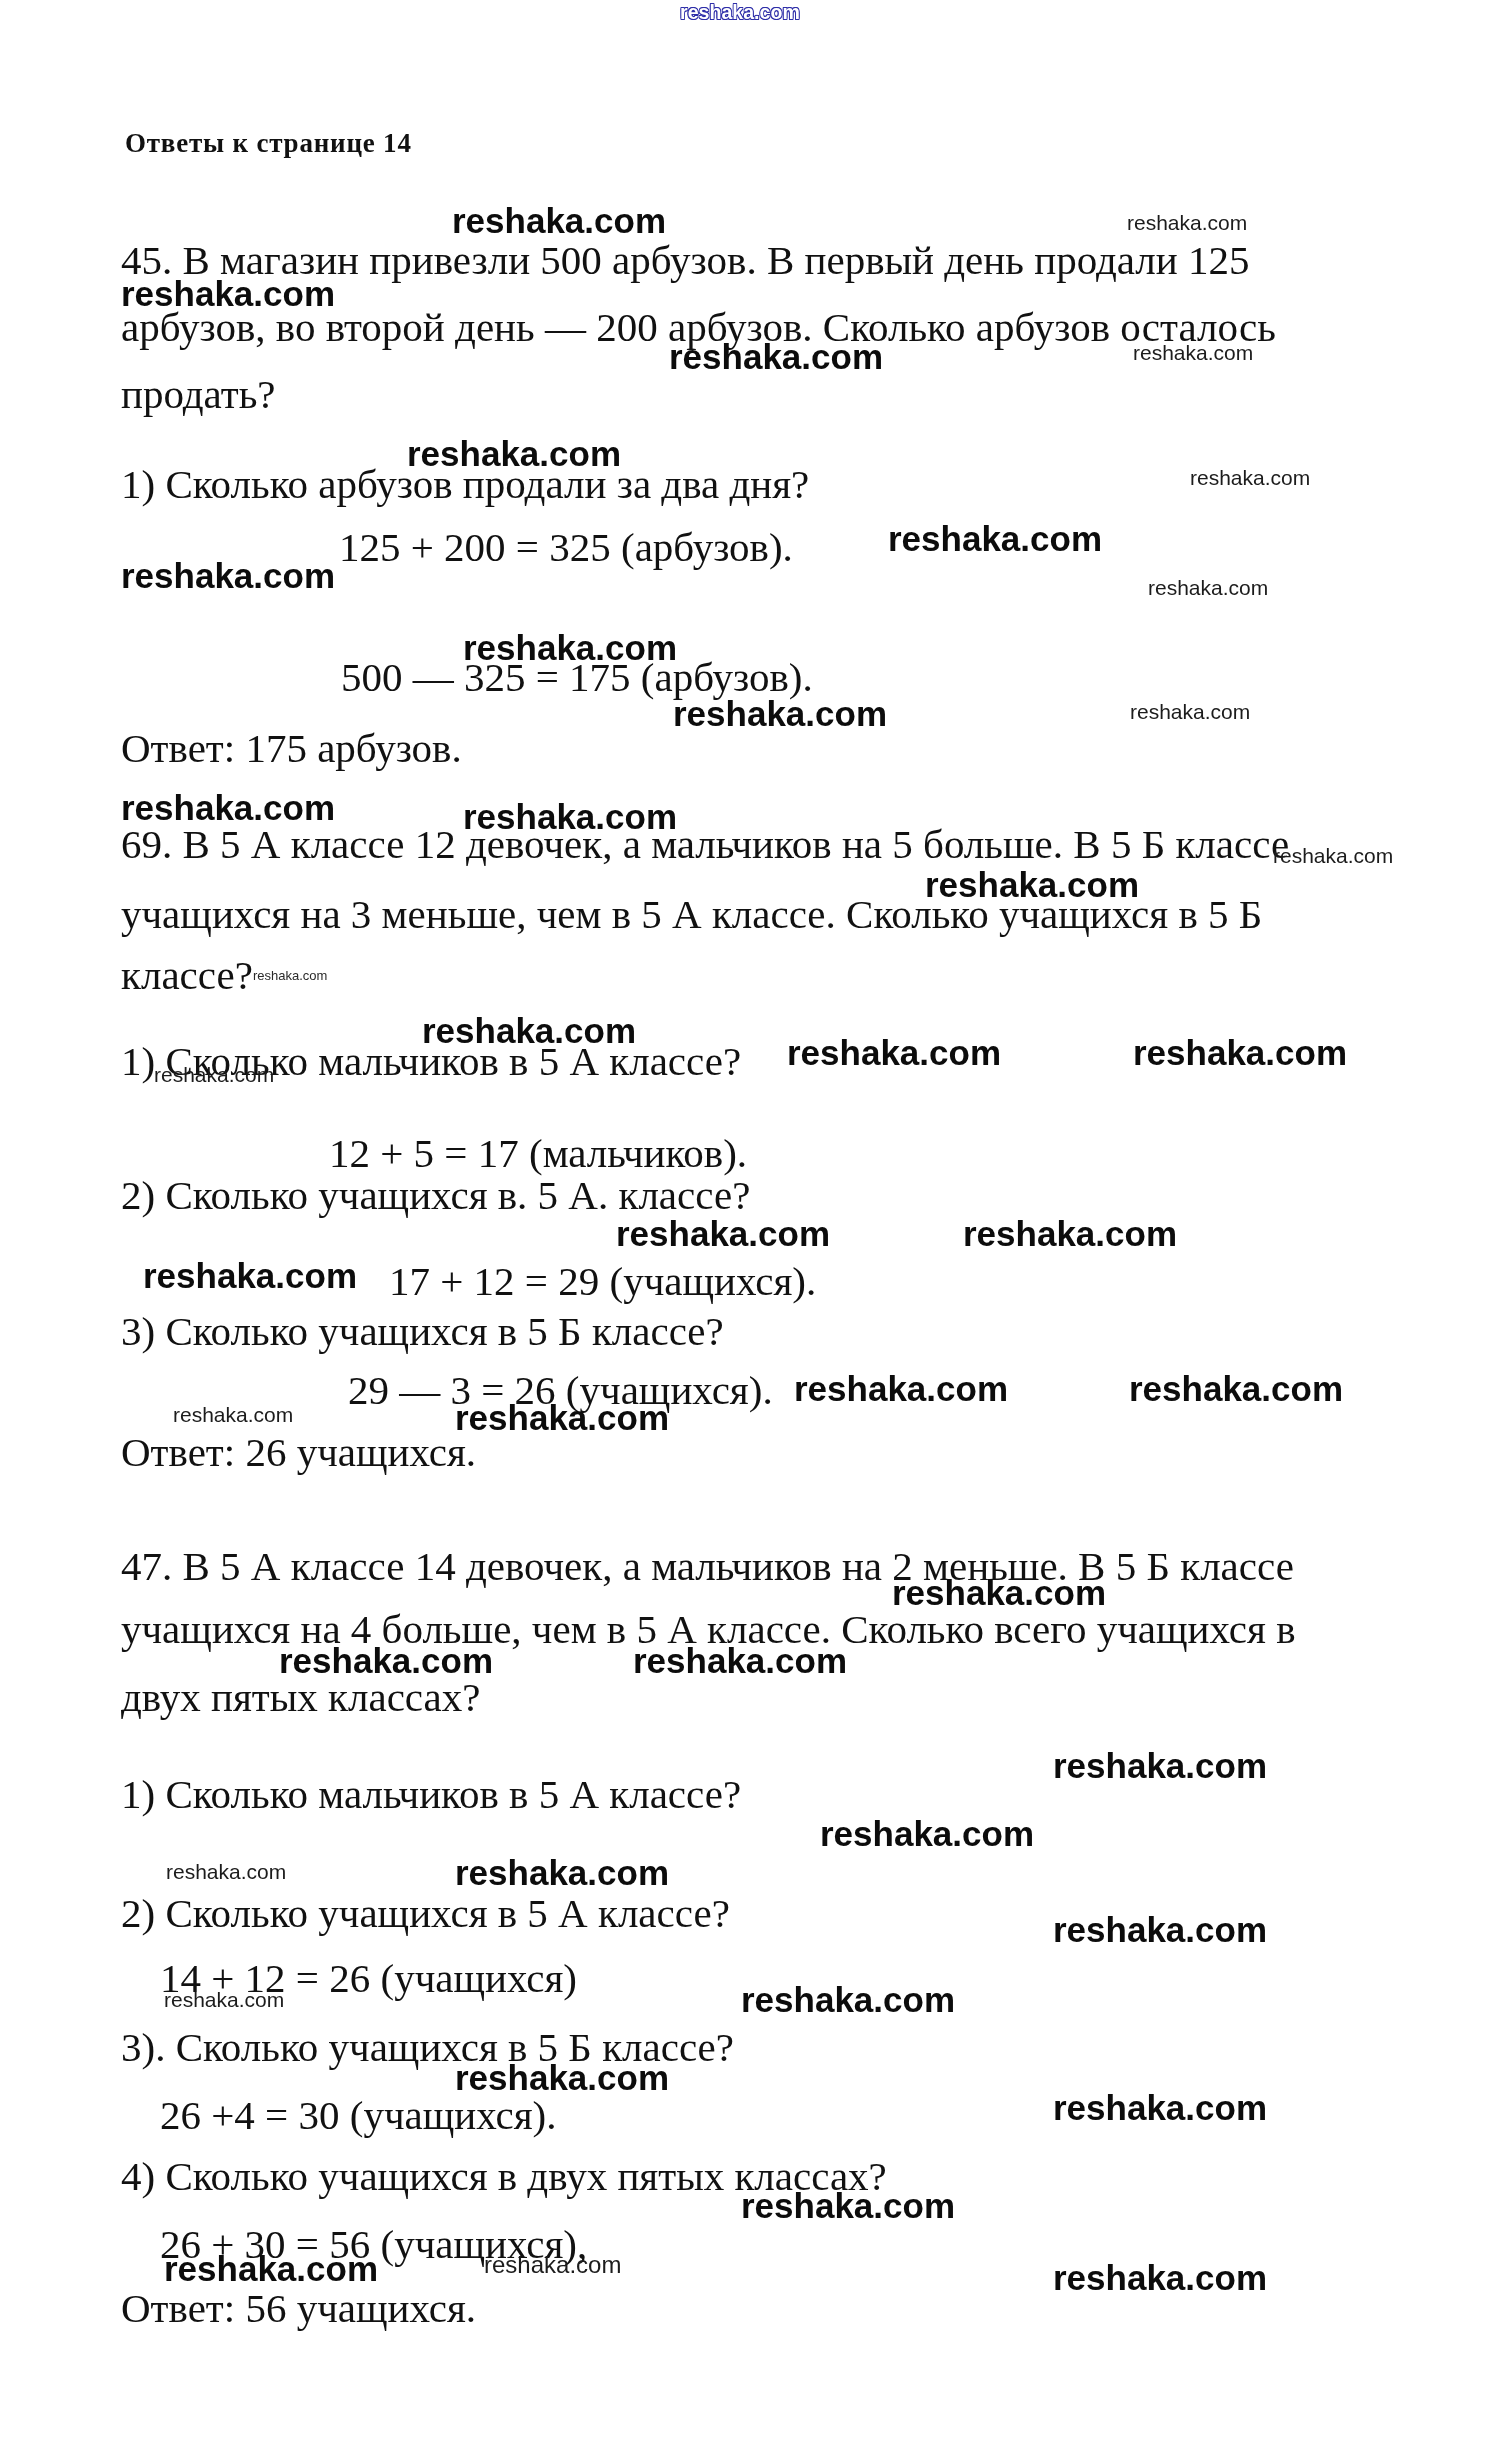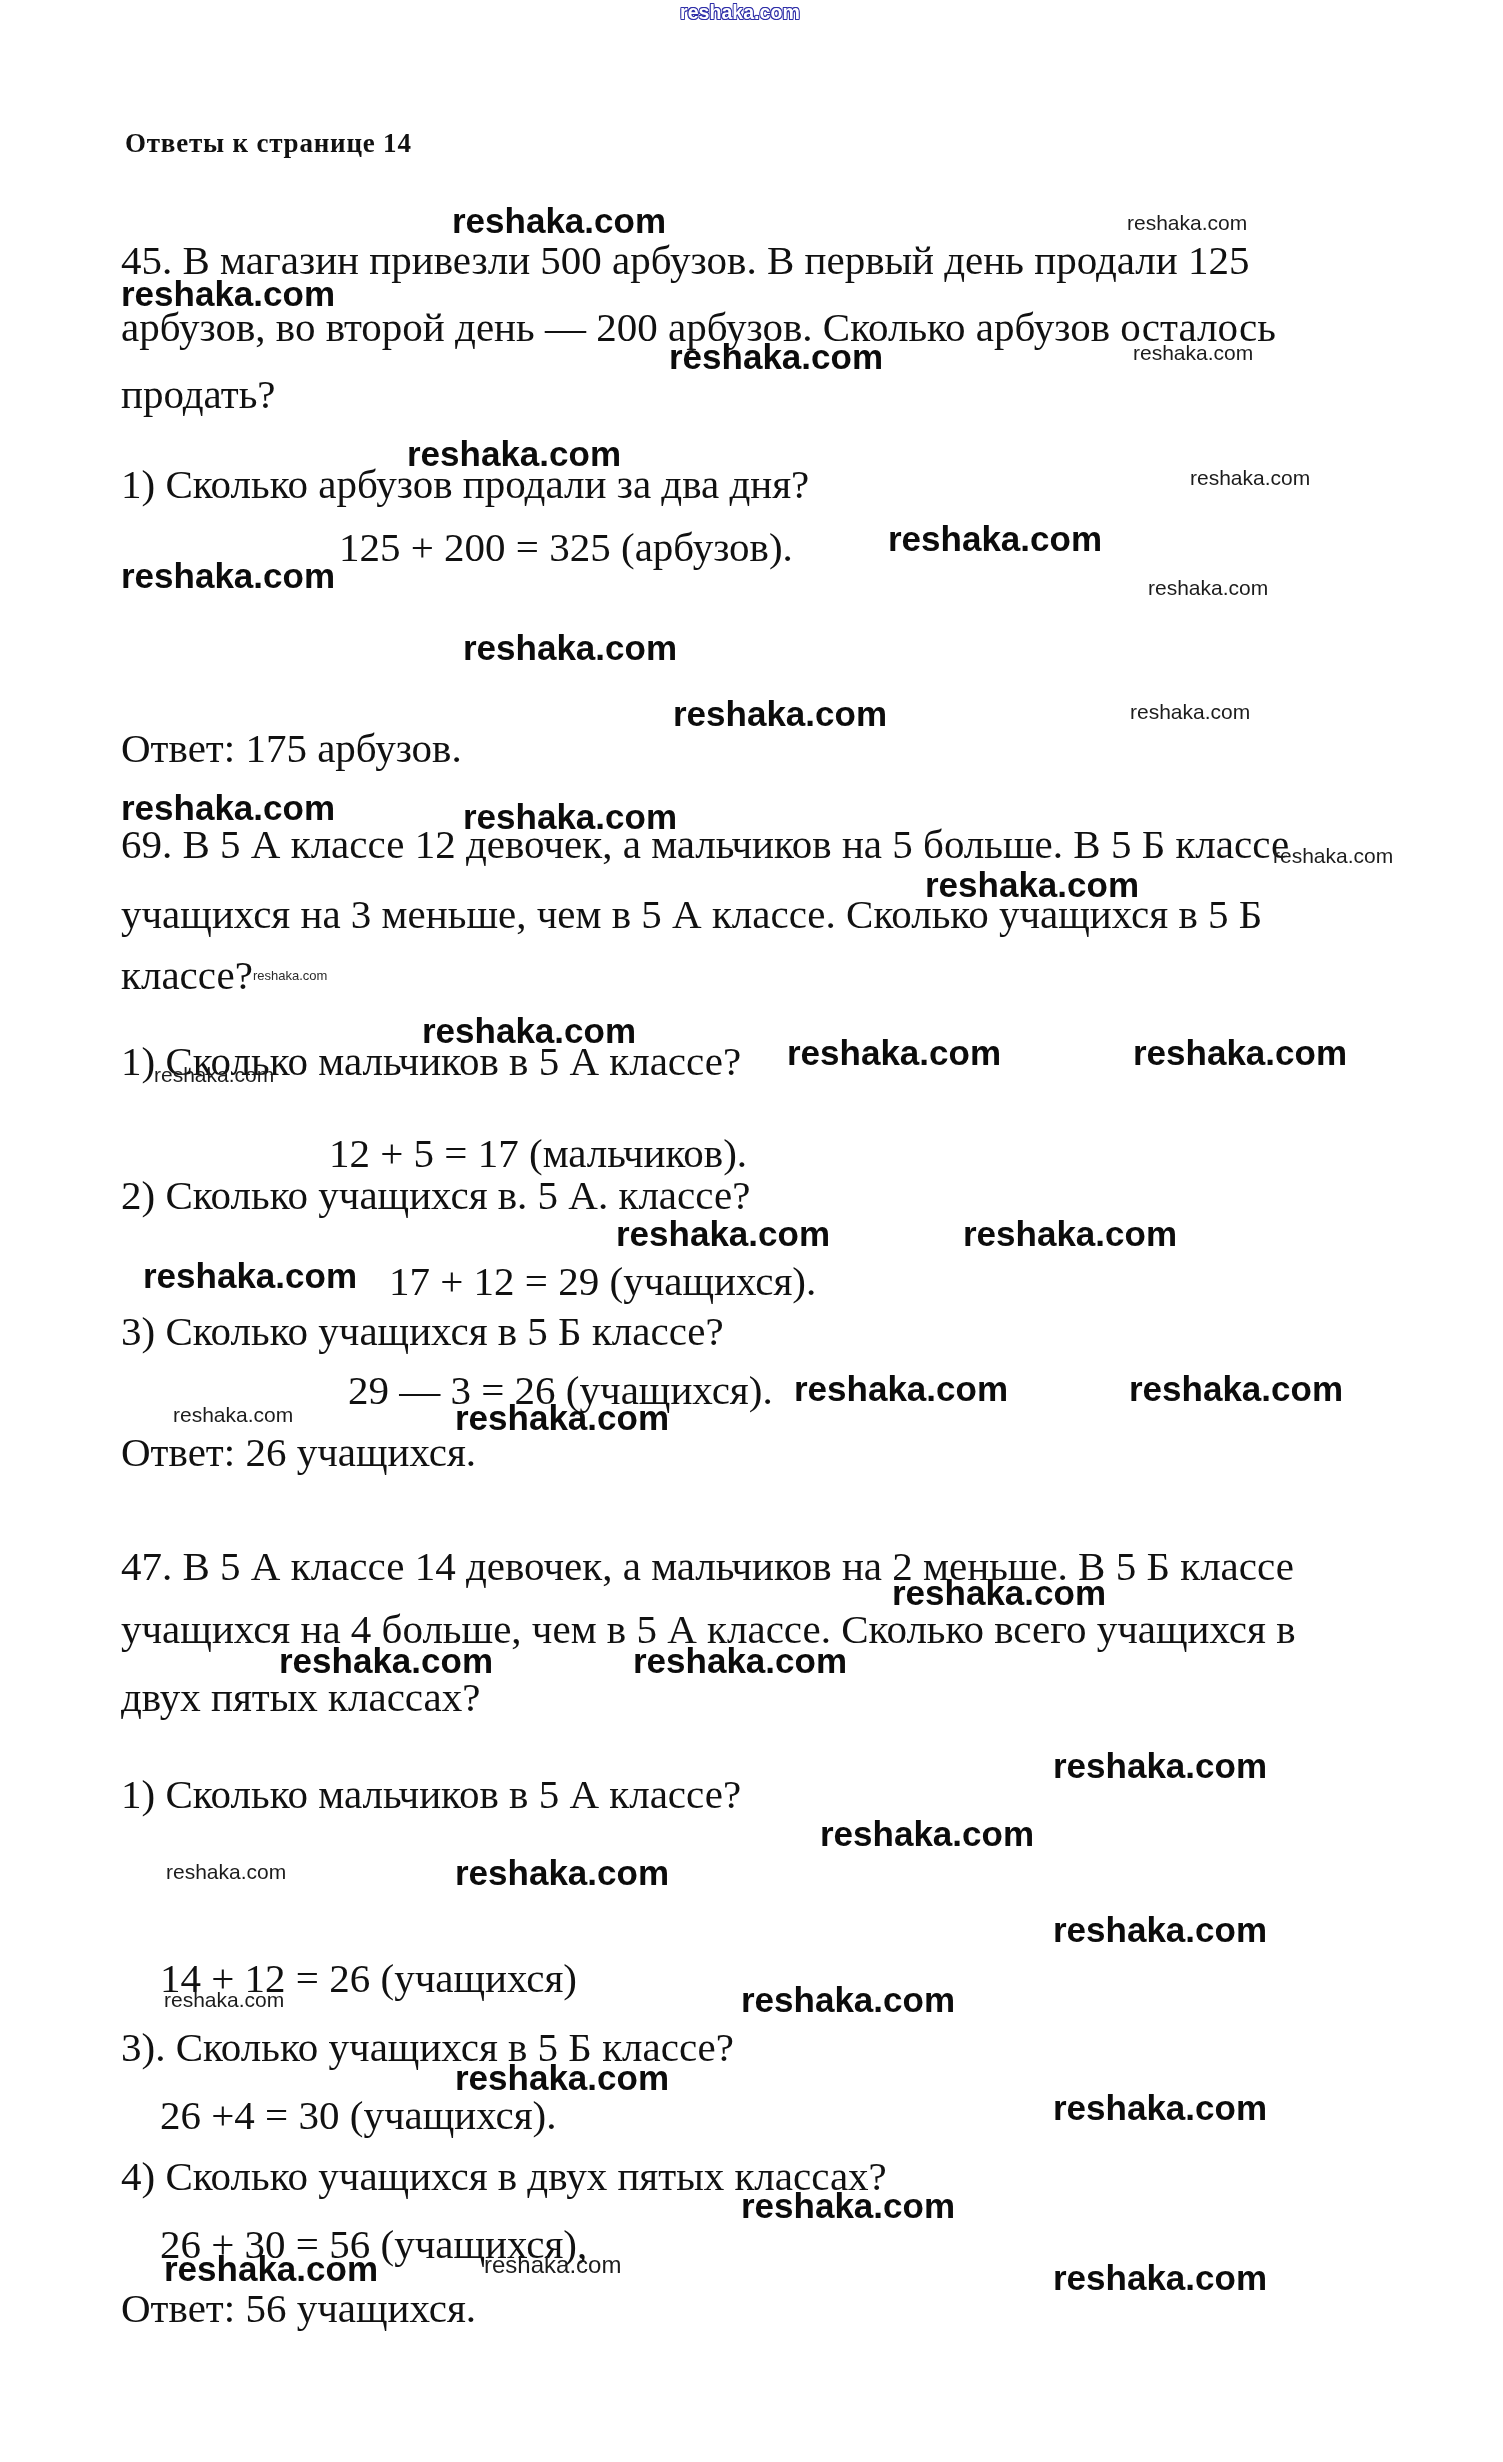--- a/index.html
+++ b/index.html
@@ -97,20 +97,21 @@
 
   <span class="wm-b" style="left:407px;top:436px">reshaka.com</span>
   <span class="t" style="left:121px;top:464px">1) Сколько арбузов продали за два дня?</span>
   <span class="wm-s" style="left:1190px;top:467px">reshaka.com</span>
   <span class="t" style="left:339px;top:527px">125 + 200 = 325 (арбузов).</span>
   <span class="wm-b" style="left:888px;top:521px">reshaka.com</span>
 
   <span class="wm-b" style="left:121px;top:558px">reshaka.com</span>
   <span class="wm-s" style="left:1148px;top:577px">reshaka.com</span>
   <span class="wm-b" style="left:463px;top:630px">reshaka.com</span>
+  <span class="t" style="left:341px;top:657px">500 — 325 = 175 (арбузов).</span>
   <span class="wm-b" style="left:673px;top:696px">reshaka.com</span>
   <span class="wm-s" style="left:1130px;top:701px">reshaka.com</span>
   <span class="t" style="left:121px;top:728px">Ответ: 175 арбузов.</span>
 
   <span class="wm-b" style="left:121px;top:790px">reshaka.com</span>
   <span class="wm-b" style="left:463px;top:799px">reshaka.com</span>
   <span class="t" style="left:121px;top:824px">69. В 5 А классе 12 девочек, а мальчиков на 5 больше. В 5 Б классе</span>
   <span class="wm-s" style="left:1273px;top:845px">reshaka.com</span>
   <span class="wm-b" style="left:925px;top:867px">reshaka.com</span>
   <span class="t" style="left:121px;top:894px">учащихся на 3 меньше, чем в 5 А классе. Сколько учащихся в 5 Б</span>
@@ -144,20 +145,21 @@
   <span class="wm-b" style="left:279px;top:1643px">reshaka.com</span>
   <span class="wm-b" style="left:633px;top:1643px">reshaka.com</span>
   <span class="t" style="left:121px;top:1677px">двух пятых классах?</span>
 
   <span class="wm-b" style="left:1053px;top:1748px">reshaka.com</span>
   <span class="t" style="left:121px;top:1774px">1) Сколько мальчиков в 5 А классе?</span>
   <span class="wm-b" style="left:820px;top:1816px">reshaka.com</span>
   <span class="wm-s" style="left:166px;top:1861px">reshaka.com</span>
   <span class="wm-b" style="left:455px;top:1855px">reshaka.com</span>
 
+  <span class="t" style="left:121px;top:1893px">2) Сколько учащихся в 5 А классе?</span>
   <span class="wm-b" style="left:1053px;top:1912px">reshaka.com</span>
   <span class="t" style="left:160px;top:1958px">14 + 12 = 26 (учащихся)</span>
   <span class="wm-b" style="left:741px;top:1982px">reshaka.com</span>
   <span class="wm-s" style="left:164px;top:1989px">reshaka.com</span>
 
   <span class="t" style="left:121px;top:2027px">3). Сколько учащихся в 5 Б классе?</span>
   <span class="wm-b" style="left:455px;top:2060px">reshaka.com</span>
   <span class="t" style="left:160px;top:2095px">26 +4 = 30 (учащихся).</span>
   <span class="wm-b" style="left:1053px;top:2090px">reshaka.com</span>
 

